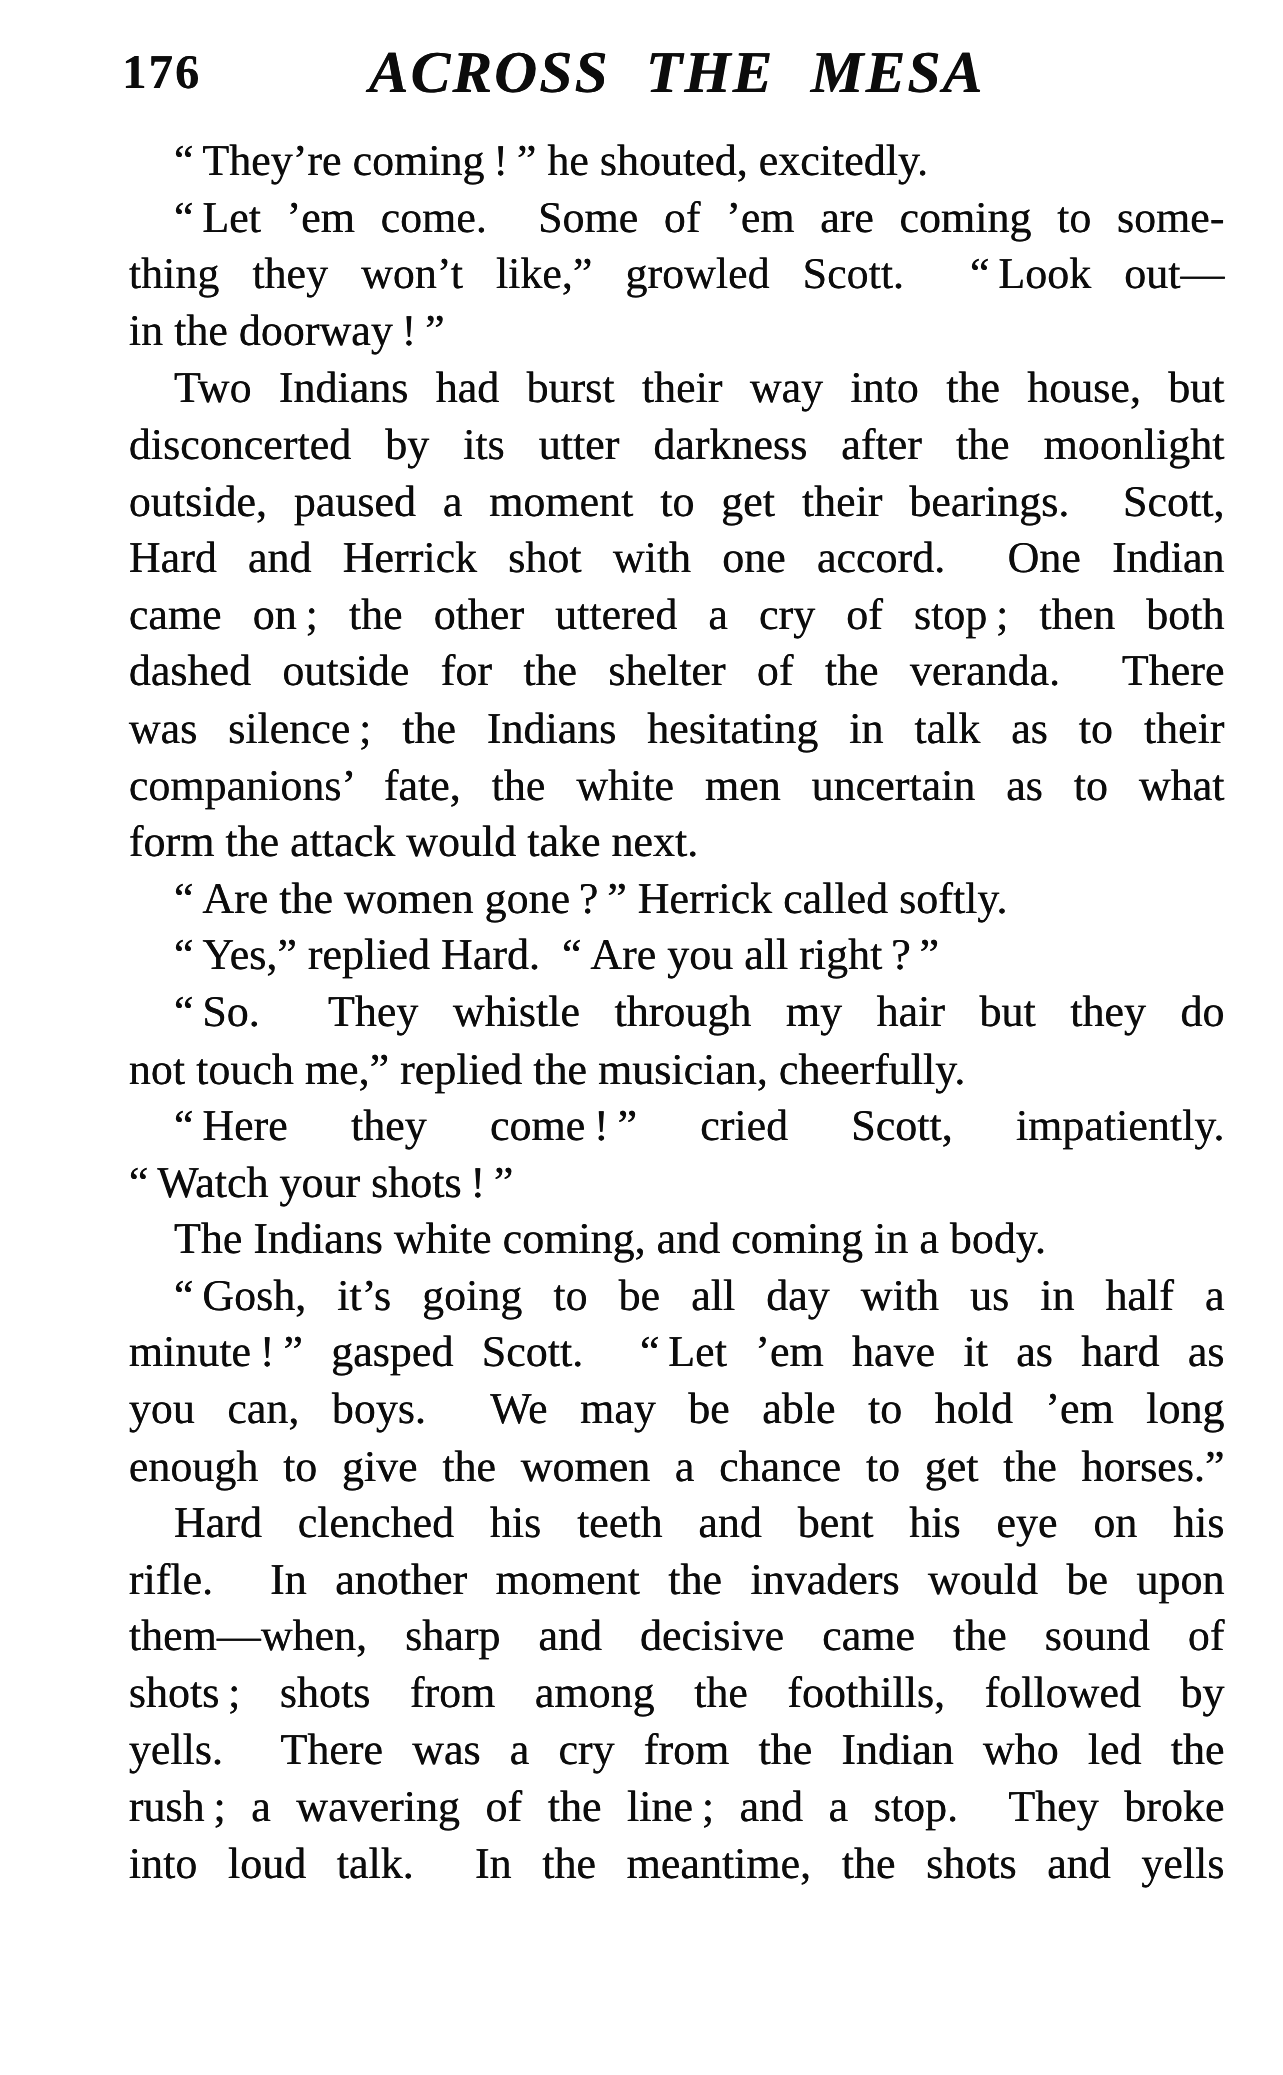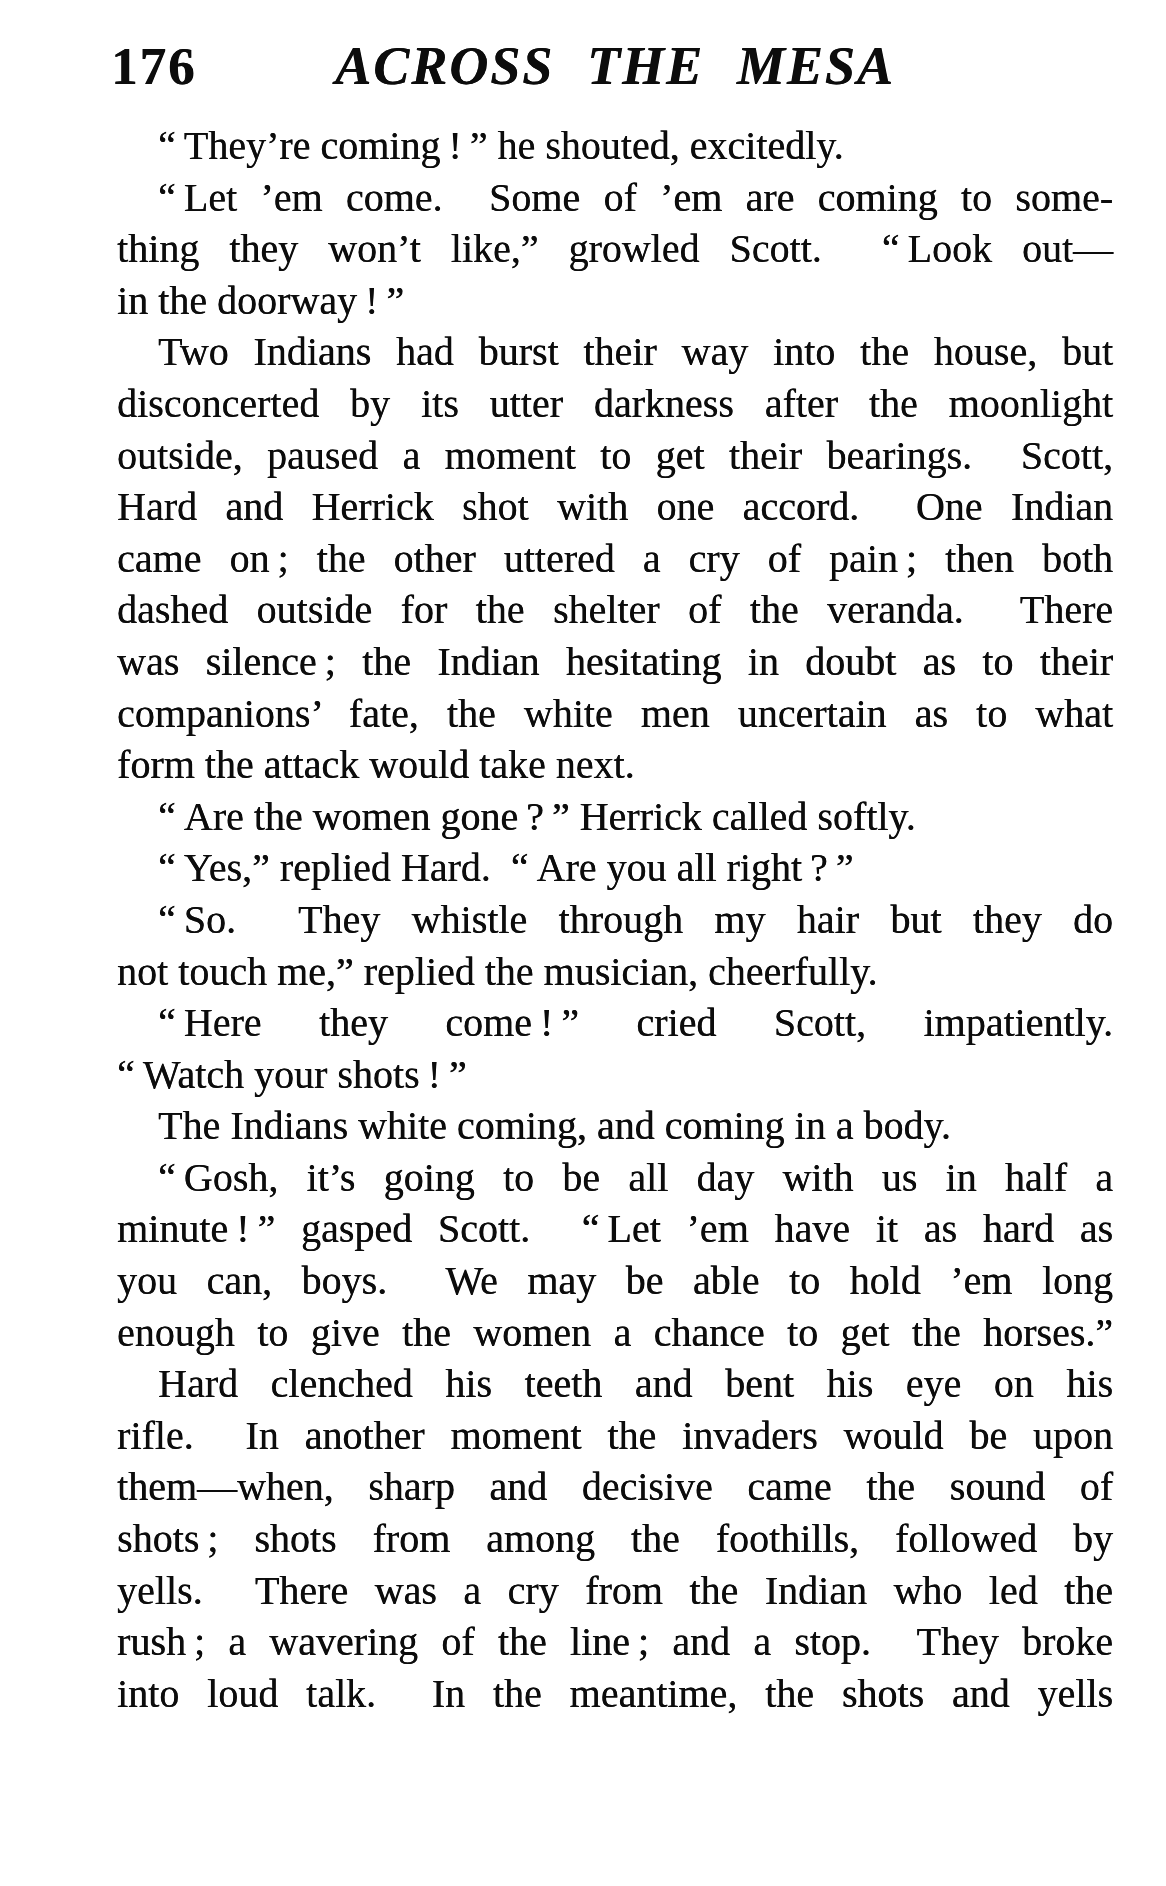--- a/index.html
+++ b/index.html
@@ -21,21 +21,21 @@
   }
   .running-header {
     position: relative;
     height: 52px;
     margin-bottom: 28px;
   }
   .page-number {
     position: absolute;
     left: -6px;
     top: 0;
-    font-size: 53px;
+    font-size: 44px;
     font-weight: bold;
     line-height: 52px;
     letter-spacing: 2px;
     text-shadow: 0.4px 0 0 currentColor;
   }
   .book-title {
     position: absolute;
     left: 50%;
     top: 0;
     transform: translateX(-50%);
@@ -88,23 +88,23 @@
       <div class="line indent j">“ Let ’em come.&nbsp; Some of ’em are coming to some-</div>
       <div class="line j">thing they won’t like,” growled Scott.&nbsp; “ Look out—</div>
       <div class="line">in the doorway ! ”</div>
     </div>
 
     <div class="para">
       <div class="line indent j">Two Indians had burst their way into the house, but</div>
       <div class="line j">disconcerted by its utter darkness after the moonlight</div>
       <div class="line j">outside, paused a moment to get their bearings.&nbsp; Scott,</div>
       <div class="line j">Hard and Herrick shot with one accord.&nbsp; One Indian</div>
-      <div class="line j">came on ; the other uttered a cry of pain ; then both</div>
+      <div class="line j">came on ; the other uttered a cry of stop ; then both</div>
       <div class="line j">dashed outside for the shelter of the veranda.&nbsp; There</div>
-      <div class="line j">was silence ; the Indian hesitating in doubt as to their</div>
+      <div class="line j">was silence ; the Indians hesitating in talk as to their</div>
       <div class="line j">companions’ fate, the white men uncertain as to what</div>
       <div class="line">form the attack would take next.</div>
     </div>
 
     <div class="para">
       <div class="line indent">“ Are the women gone ? ” Herrick called softly.</div>
     </div>
 
     <div class="para">
       <div class="line indent">“ Yes,” replied Hard.&nbsp; “ Are you all right ? ”</div>

